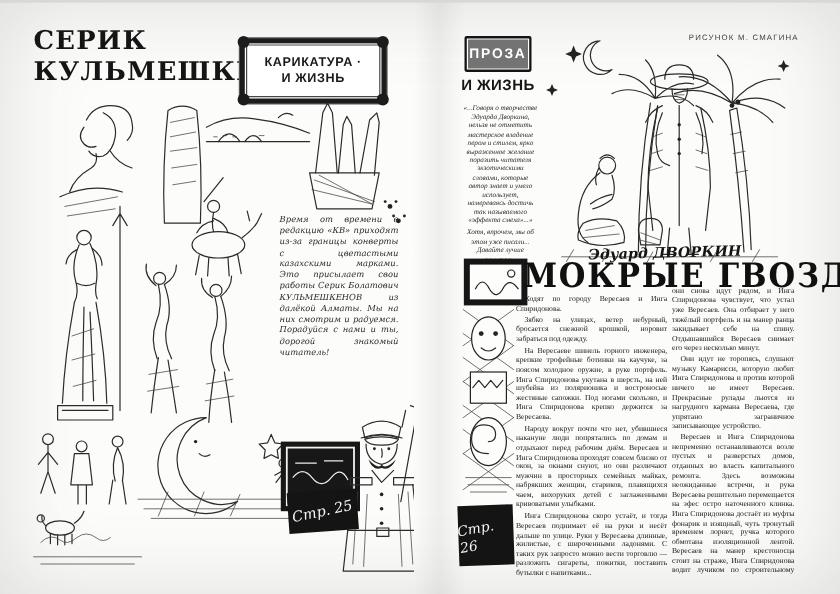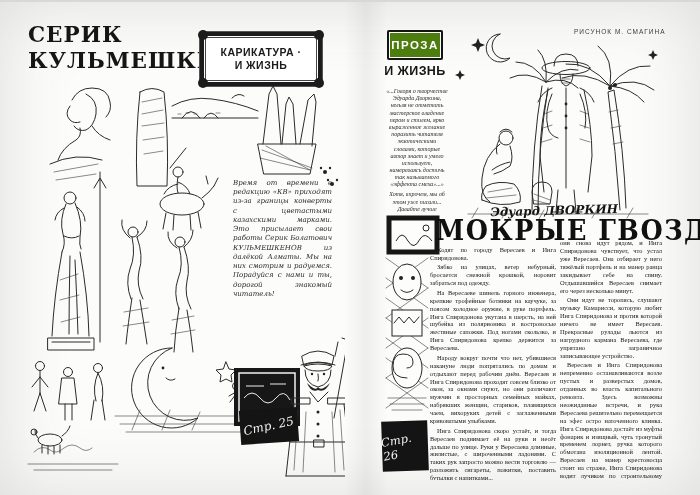--- a/index.html
+++ b/index.html
@@ -28,21 +28,21 @@
     font-family:"DejaVu Serif",serif;font-style:italic;}
   #stamp25{left:240px;top:407px;width:58px;height:34px;transform:rotate(-4deg);font-size:12px;}
   #stamp26{left:382px;top:419px;width:46px;height:50px;transform:rotate(-2deg);font-size:11.5px;}
   .stamp span{transform:rotate(-8deg);}
   
   .gutter{left:344px;top:0;width:44px;height:495px;
     background:linear-gradient(to right,rgba(0,0,0,0),rgba(60,60,55,.07) 50%,rgba(0,0,0,0));}
   
   .credit{left:574px;top:26px;font-family:"Liberation Sans",sans-serif;font-size:6.5px;
     letter-spacing:1px;color:#3c3c3c;}
-  .rubric-box{left:387px;top:28px;width:56px;height:30px;background:#4d7c0f;border-radius:2px;
+  .rubric-box{left:387px;top:28px;width:56px;height:30px;background:#737373;border-radius:2px;
     display:flex;align-items:center;justify-content:center;
     box-shadow:inset 0 0 0 2px #141414, inset 0 0 0 3px #fefefe;}
   .rubric-box span{color:#fff;font-family:"Liberation Sans",sans-serif;font-weight:bold;
     font-size:11.5px;letter-spacing:1.5px;}
   .rubric-sub{left:383px;top:62px;width:64px;text-align:center;
     font-family:"Liberation Sans",sans-serif;font-weight:bold;font-size:12.5px;
     letter-spacing:.4px;color:#161616;}
   .intro-quote{left:386px;top:86px;width:62px;font-style:italic;font-size:6px;line-height:1.2;
     text-align:center;color:#2b2b2b;}
   .intro-note{left:386px;top:189px;width:62px;font-style:italic;font-size:6px;line-height:1.25;

